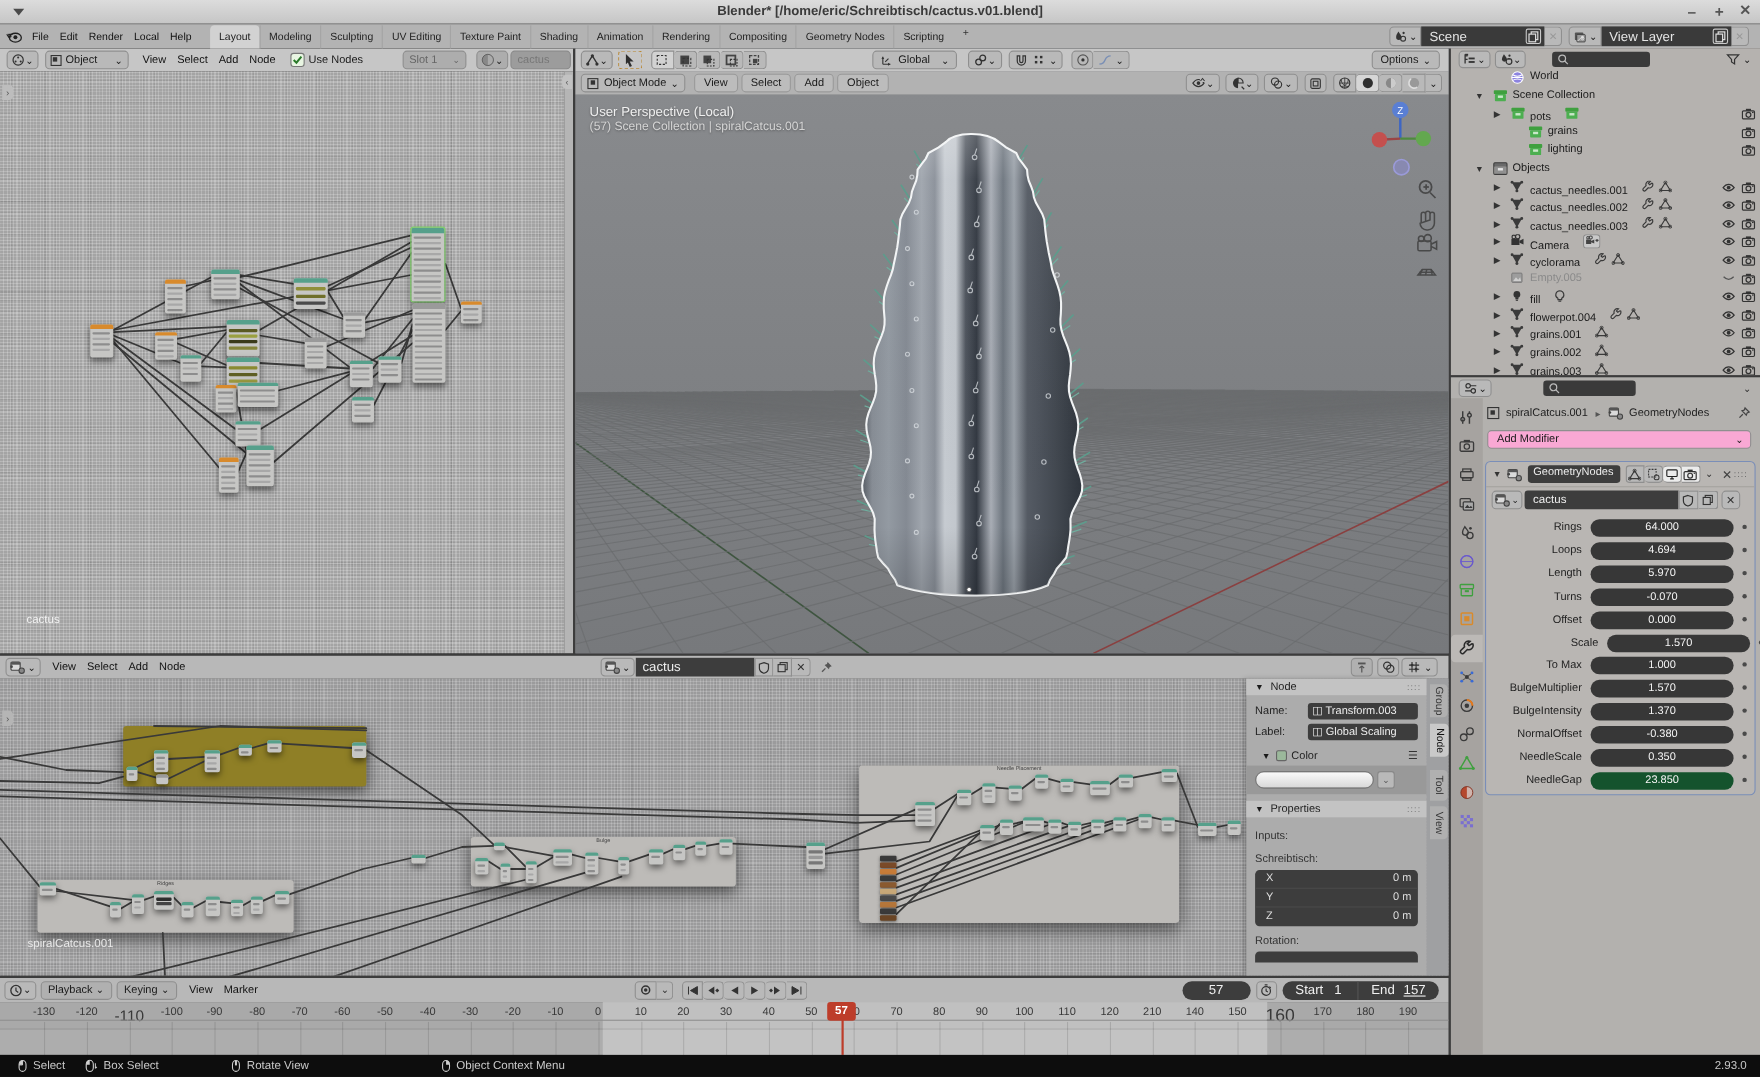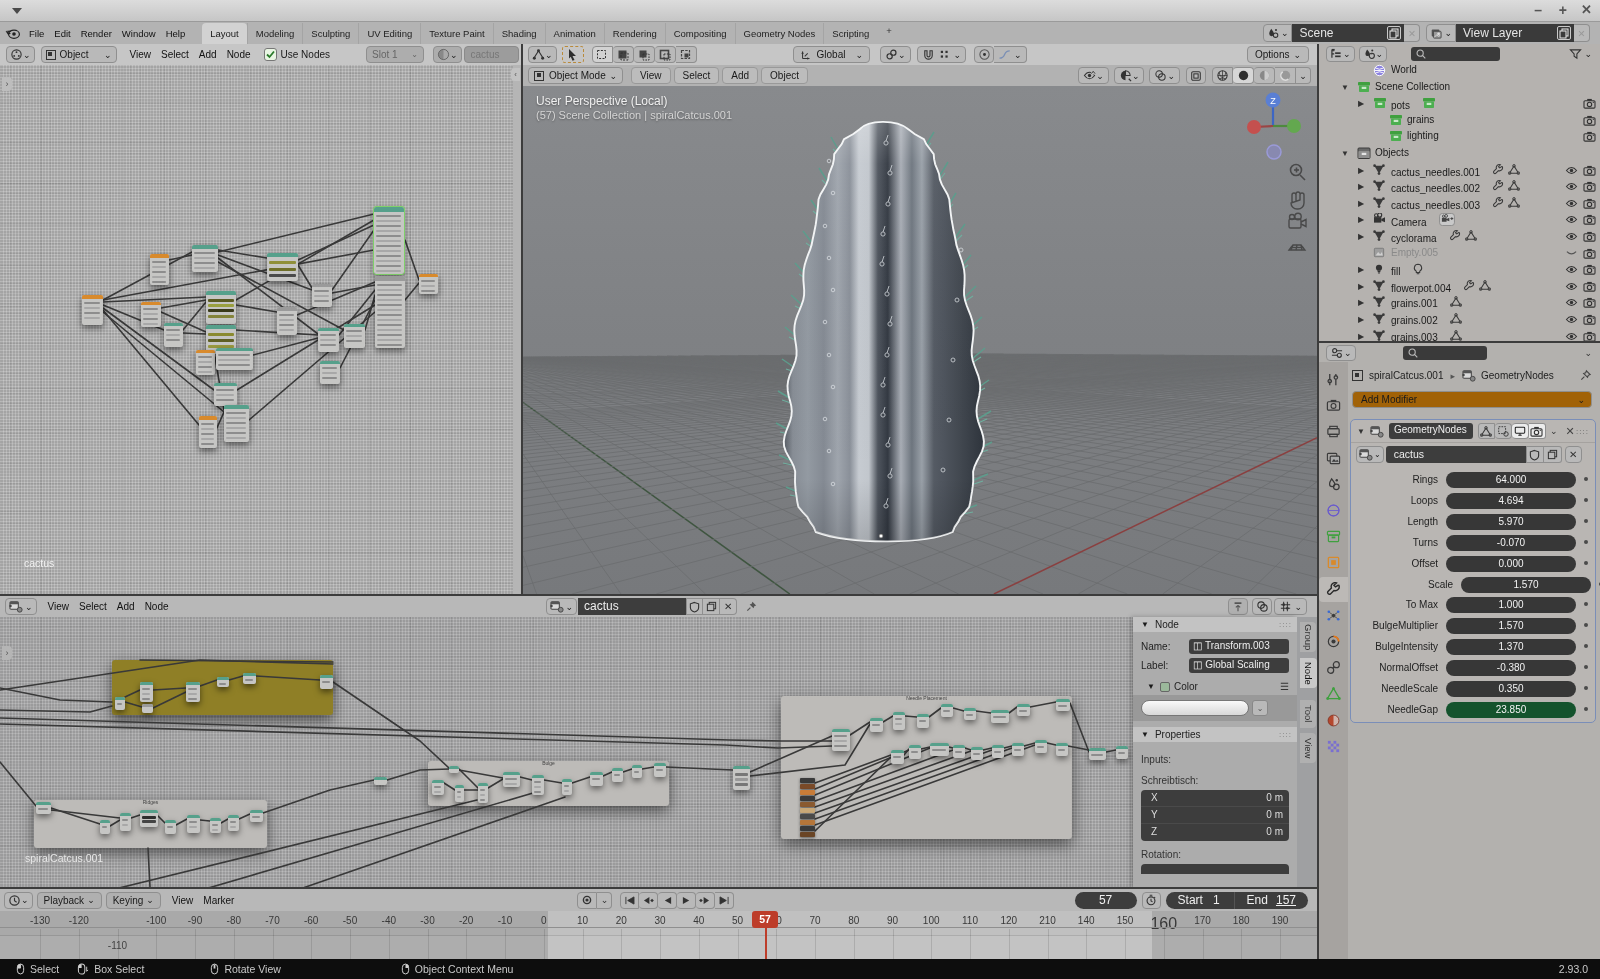--- a/index.html
+++ b/index.html
@@ -9,37 +9,38 @@
 .dk{background:#3a3a3a;color:#e5e5e5;border-radius:4px;display:inline-flex;align-items:center;}
 .menu{padding:0 5px;color:#111;white-space:nowrap;}
 .btn,.dk{white-space:nowrap;}
 svg{display:block;}
 .vtxt{writing-mode:vertical-rl;}
 </style></head>
 <body>
 
 <div class="abs" style="left:0;top:0;width:1600px;height:22px;background:linear-gradient(#dcdcdc,#c6c6c6);border-bottom:1px solid #9a9a9a;">
   <div class="abs" style="left:12px;top:8px;width:0;height:0;border-left:5px solid transparent;border-right:5px solid transparent;border-top:6px solid #4a4a4a;"></div>
+  <div class="abs" style="left:0;right:0;top:3px;text-align:center;font-weight:bold;font-size:12px;color:#3a3a3a;">Blender* [/home/eric/Schreibtisch/cactus.v01.blend]</div>
   <div class="abs" style="right:58px;top:2px;color:#555;font-size:14px;font-weight:bold;">–</div>
   <div class="abs" style="right:33px;top:2px;color:#555;font-size:14px;font-weight:bold;">+</div>
   <div class="abs" style="right:8px;top:2px;color:#555;font-size:13px;font-weight:bold;">✕</div>
 </div>
 
 <div class="abs" style="left:0;top:22px;width:1600px;height:22px;background:#b3b3b3;display:flex;align-items:center;font-size:9.5px;">
   <div style="width:24px;display:flex;justify-content:center;">
     <svg width="15" height="11" viewBox="0 0 20 14">
         <ellipse cx="12" cy="8" rx="7.2" ry="5.4" fill="none" stroke="#222" stroke-width="1.6"></ellipse>
         <circle cx="12" cy="7.6" r="2.4" fill="#222"></circle>
         <path d="M1 3.5 L10 2.8 L6.5 5.8 Z M0.7 3.8 L8 7 L4 8.6 Z" fill="#222"></path>
       </svg>
   </div>
   <div class="menu">File</div>
     <div class="menu">Edit</div>
     <div class="menu">Render</div>
-    <div class="menu">Window</div>
+    <div class="menu">Local</div>
     <div class="menu">Help</div>
   <div style="display:flex;margin-left:12px;">
       <div style="background:#d2d2d2;border-radius:4px 4px 0 0;padding:5px 8px 5px;margin-top:1px;">Layout</div>
       <div style="padding:5px 8px 5px;border-left:1px solid #a4a4a4;margin-top:1px;color:#222;">Modeling</div>
       <div style="padding:5px 8px 5px;border-left:1px solid #a4a4a4;margin-top:1px;color:#222;">Sculpting</div>
       <div style="padding:5px 8px 5px;border-left:1px solid #a4a4a4;margin-top:1px;color:#222;">UV Editing</div>
       <div style="padding:5px 8px 5px;border-left:1px solid #a4a4a4;margin-top:1px;color:#222;">Texture Paint</div>
       <div style="padding:5px 8px 5px;border-left:1px solid #a4a4a4;margin-top:1px;color:#222;">Shading</div>
       <div style="padding:5px 8px 5px;border-left:1px solid #a4a4a4;margin-top:1px;color:#222;">Animation</div>
       <div style="padding:5px 8px 5px;border-left:1px solid #a4a4a4;margin-top:1px;color:#222;">Rendering</div>
@@ -1456,21 +1457,21 @@
         <circle cx="1.6" cy="6.5" r="1.3" fill="#444"></circle>
       </svg>
       <span style="margin-left:5px;">GeometryNodes</span>
   </div>
   <div class="abs" style="right:8px;top:26px;">
       <svg width="13" height="13" viewBox="0 0 14 14">
         <path d="M8 2 L12 6 L10 6.8 L9.2 9 L5 4.8 L7.2 4 Z" fill="none" stroke="#444" stroke-width="1.2"></path>
         <line x1="5.8" y1="8.2" x2="2.5" y2="11.5" stroke="#444" stroke-width="1.2"></line>
       </svg>
     </div>
-  <div class="abs" style="left:33px;top:48px;width:240px;height:17px;background:#a16207;border:1px solid #8f8f8f;border-radius:4px;font-size:10px;display:flex;align-items:center;padding-left:8px;">Add Modifier<span style="margin-left:auto;margin-right:6px;font-size:9px;">⌄</span></div>
+  <div class="abs" style="left:33px;top:48px;width:240px;height:17px;background:#f9a8d4;border:1px solid #8f8f8f;border-radius:4px;font-size:10px;display:flex;align-items:center;padding-left:8px;">Add Modifier<span style="margin-left:auto;margin-right:6px;font-size:9px;">⌄</span></div>
 
   <div class="abs" style="left:31px;top:76px;width:246px;height:304px;background:#b9b6b3;border:1px solid #7a8eb8;border-radius:5px;">
     <div style="height:22px;display:flex;align-items:center;">
       <span style="margin-left:6px;font-size:8px;color:#333;">▼</span>
       <span style="margin-left:5px;">
           <svg width="14" height="13" viewBox="0 0 15 14">
             <rect x="1" y="2" width="9" height="8" rx="1.2" fill="#dadada" stroke="#444" stroke-width="1.1"></rect>
             <rect x="1" y="2" width="9" height="2.6" fill="#555"></rect>
             <circle cx="11.5" cy="10.5" r="2.6" fill="#888" stroke="#444" stroke-width="1"></circle>
             <circle cx="1.6" cy="6.5" r="1.3" fill="#444"></circle>
@@ -2107,21 +2108,21 @@
       <span style="padding:1px 8px 0 12px;">End</span>
         <span style="padding:1px 12px 0 0;text-decoration:underline;">157</span>
     </span>
   </div>
   <div class="abs" style="left:0;top:22px;width:1317px;height:48px;background:#a9a9a9;">
     <div class="abs" style="left:548px;top:0;width:604px;height:48px;background:#c0c0c0;"></div>
     <div style="position:absolute;left:20.0px;top:4px;width:40px;text-align:center;font-size:10px;color:#383838;">-130</div>
       <div style="position:absolute;left:40.0px;top:18px;width:1px;height:52px;background:rgba(60,60,60,.18);"></div>
       <div style="position:absolute;left:58.8px;top:4px;width:40px;text-align:center;font-size:10px;color:#383838;">-120</div>
       <div style="position:absolute;left:78.8px;top:18px;width:1px;height:52px;background:rgba(60,60,60,.18);"></div>
-      <div style="position:absolute;left:97.5px;top:4px;width:40px;text-align:center;font-size:10px;color:#383838;margin-top:25px;">-110</div>
+      <div style="position:absolute;left:97.5px;top:4px;width:40px;text-align:center;font-size:14px;color:#383838;">-110</div>
       <div style="position:absolute;left:117.5px;top:18px;width:1px;height:52px;background:rgba(60,60,60,.18);"></div>
       <div style="position:absolute;left:136.2px;top:4px;width:40px;text-align:center;font-size:10px;color:#383838;">-100</div>
       <div style="position:absolute;left:156.2px;top:18px;width:1px;height:52px;background:rgba(60,60,60,.18);"></div>
       <div style="position:absolute;left:175.0px;top:4px;width:40px;text-align:center;font-size:10px;color:#383838;">-90</div>
       <div style="position:absolute;left:195.0px;top:18px;width:1px;height:52px;background:rgba(60,60,60,.18);"></div>
       <div style="position:absolute;left:213.8px;top:4px;width:40px;text-align:center;font-size:10px;color:#383838;">-80</div>
       <div style="position:absolute;left:233.8px;top:18px;width:1px;height:52px;background:rgba(60,60,60,.18);"></div>
       <div style="position:absolute;left:252.5px;top:4px;width:40px;text-align:center;font-size:10px;color:#383838;">-70</div>
       <div style="position:absolute;left:272.5px;top:18px;width:1px;height:52px;background:rgba(60,60,60,.18);"></div>
       <div style="position:absolute;left:291.2px;top:4px;width:40px;text-align:center;font-size:10px;color:#383838;">-60</div>

